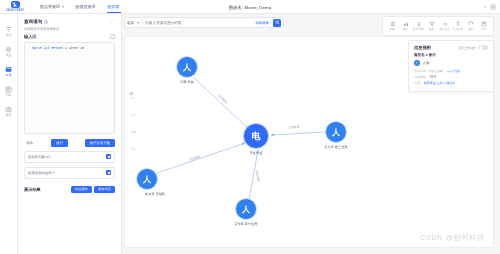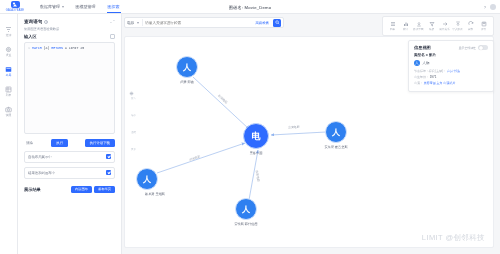--- a/index.html
+++ b/index.html
@@ -565,21 +565,21 @@
         <span class="cr-ico">
           <svg width="5" height="5" viewBox="0 0 10 10" fill="none" stroke="currentColor" stroke-width="1">
               <path d="M2 5h6"></path>
             </svg>
         </span>
         <span class="cr-label">更多</span>
       </div>
     </div>
 
     <div class="watermark">
-      <span>LIMIT @创邻科技</span>
+      <span>CSDN @创邻科技</span>
     </div>
   </div>
 
   <div class="info-panel">
     <div class="ip-header">
       <span class="ip-title">信息视图</span>
       <span class="ip-toggle-wrap">
         <span class="ip-toggle-label">显示全部属性</span>
         <span class="switch"></span>
       </span>

